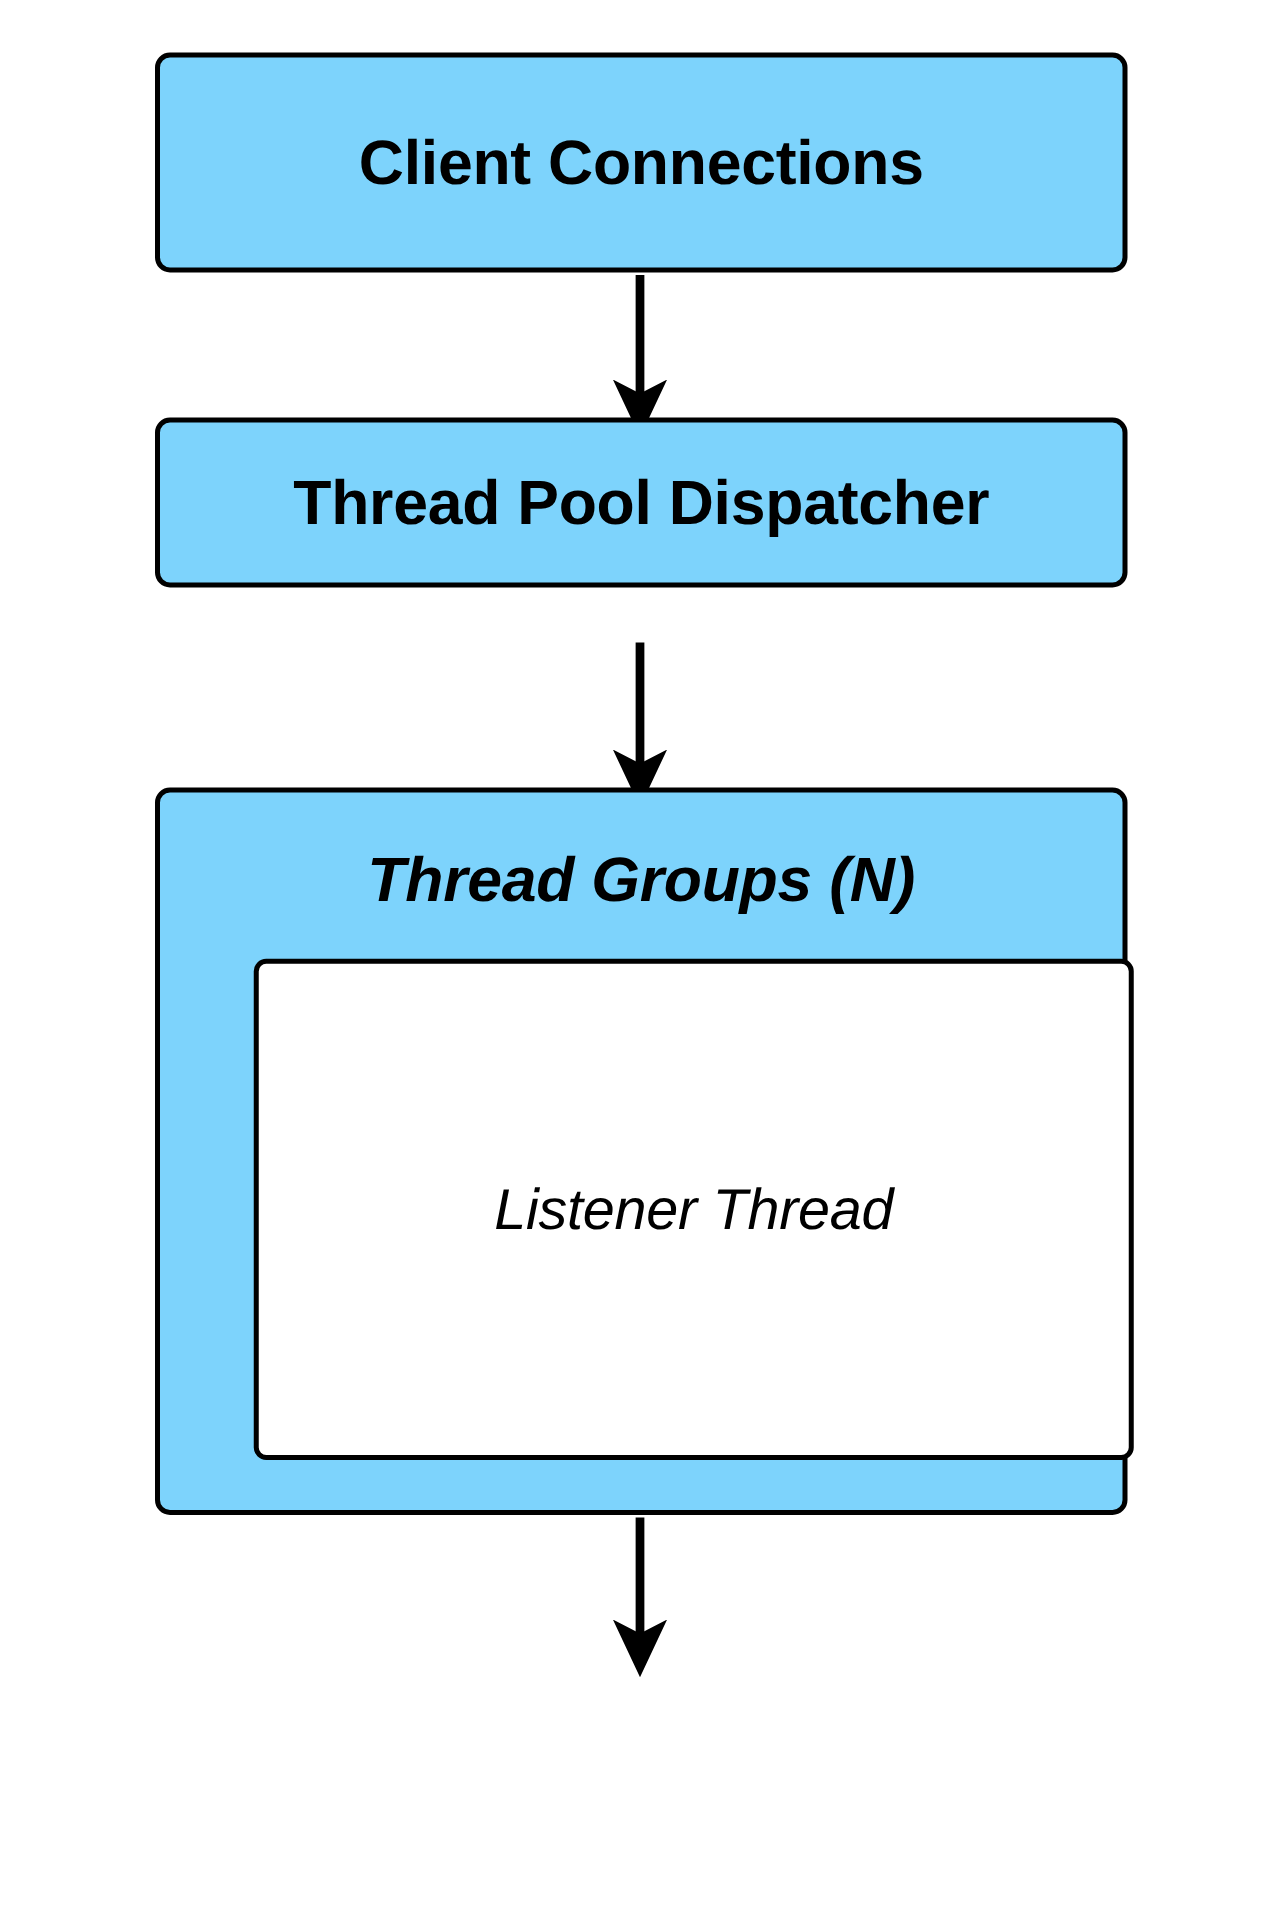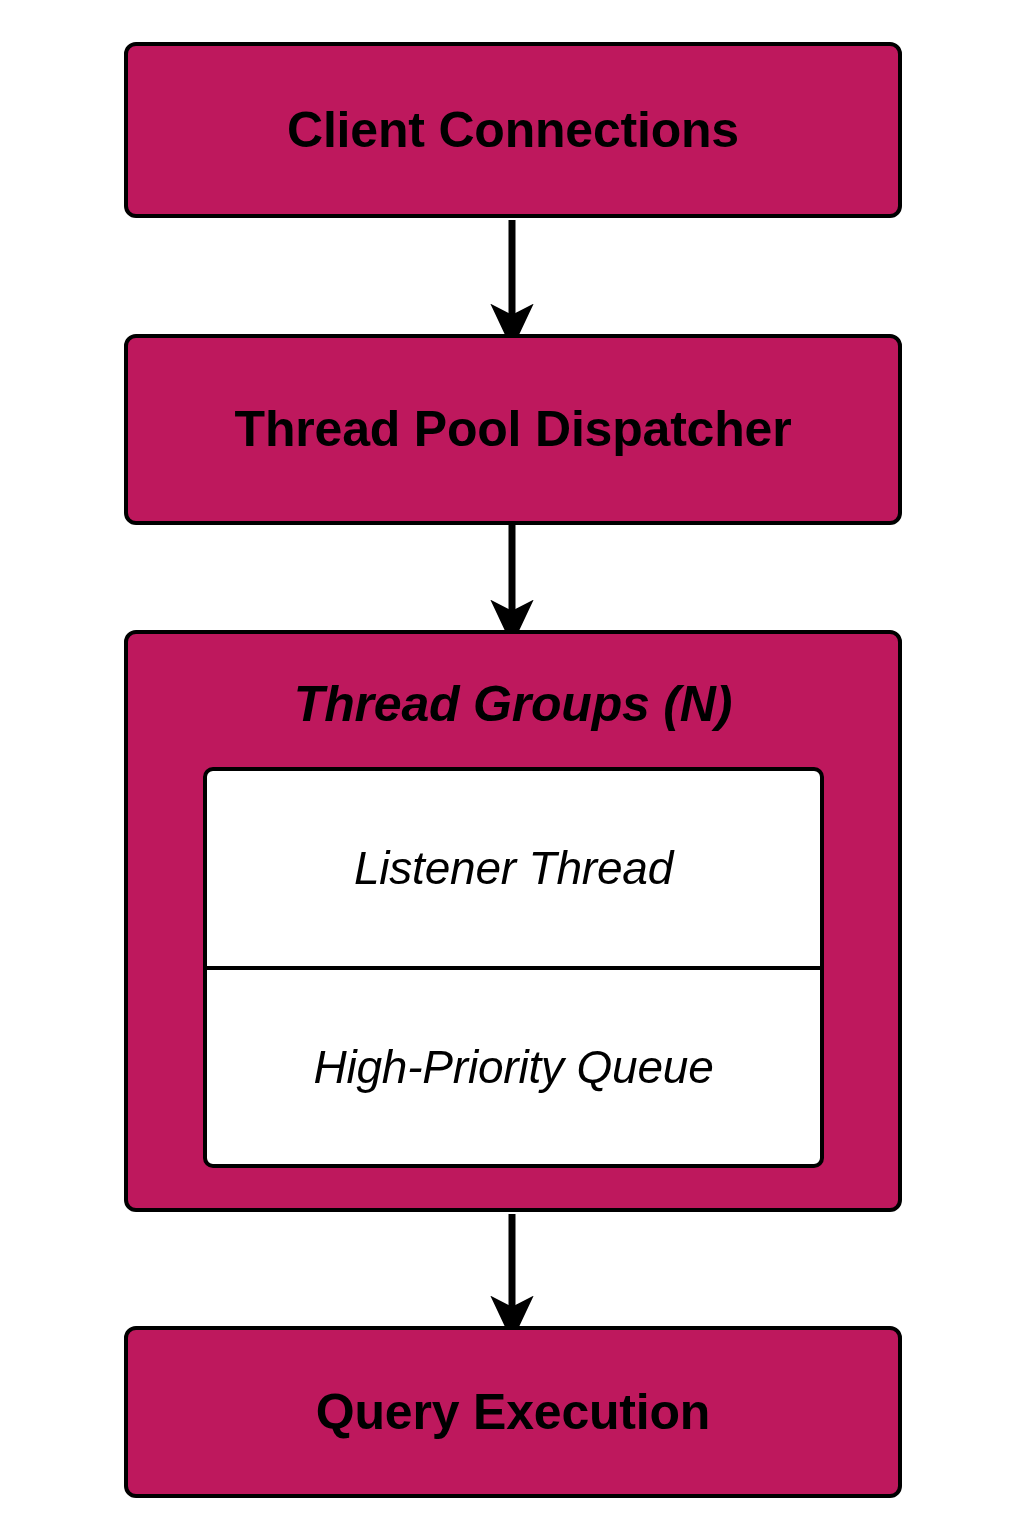--- a/index.html
+++ b/index.html
@@ -22,21 +22,21 @@
     left: 0;
     top: 0;
     width: 1024px;
     height: 1536px;
   }
 
   
   .node {
     position: absolute;
     box-sizing: border-box;
-    background: #be185d;
+    background: #7dd3fc;
     border: 4px solid #000000;
     border-radius: 12px;
     display: flex;
     align-items: center;
     justify-content: center;
     text-align: center;
   }
 
   .node-label {
     font-weight: bold;
@@ -51,21 +51,21 @@
     top: 42px;
     width: 778px;
     height: 176px;
   }
   #node-client .node-label { font-size: 50px; }
 
   #node-dispatcher {
     left: 124px;
     top: 334px;
     width: 778px;
-    height: 191px;
+    height: 136px;
   }
   #node-dispatcher .node-label { font-size: 50px; }
 
   #node-threadgroups {
     left: 124px;
     top: 630px;
     width: 778px;
     height: 582px;
     display: block;
     font-style: italic;
@@ -82,21 +82,21 @@
     letter-spacing: -0.2px;
     white-space: nowrap;
   }
 
   
   .subbox {
     position: absolute;
     box-sizing: border-box;
     left: 75px;       
     top: 133px;       
-    width: 621px;     
+    width: 704px;     
     height: 401px;    
     background: #ffffff;
     border: 4px solid #000000;
     border-radius: 10px;
     overflow: hidden;
     display: flex;
     flex-direction: column;
   }
   .subrow {
     box-sizing: border-box;
@@ -161,23 +161,17 @@
     <span class="node-label">Thread Pool Dispatcher</span>
   </div>
 
   <div class="node" id="node-threadgroups">
     <div class="group-title">Thread Groups (N)</div>
 
     <div class="subbox">
       <div class="subrow">
         <span class="subrow-label">Listener Thread</span>
       </div>
-      <div class="subrow">
-        <span class="subrow-label">High-Priority Queue</span>
-      </div>
     </div>
   </div>
 
-  <div class="node" id="node-query">
-    <span class="node-label">Query Execution</span>
-  </div>
 
 </div>
 
 </body></html>

